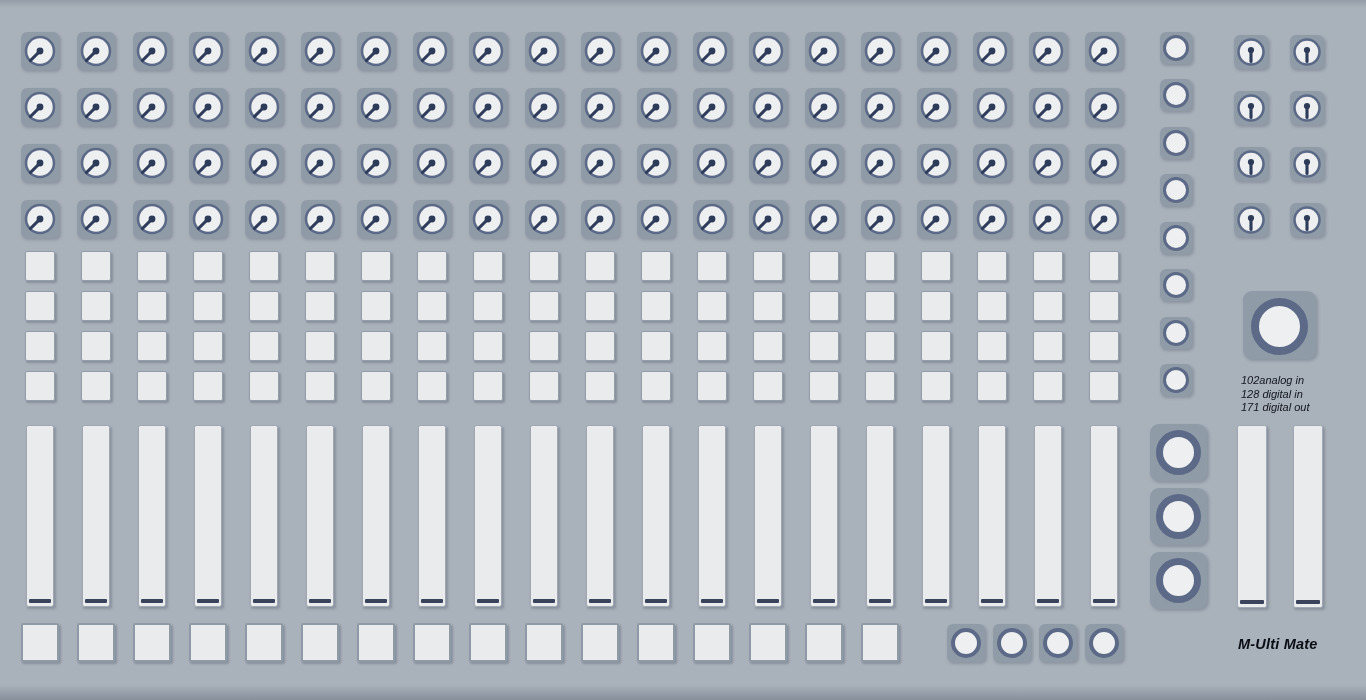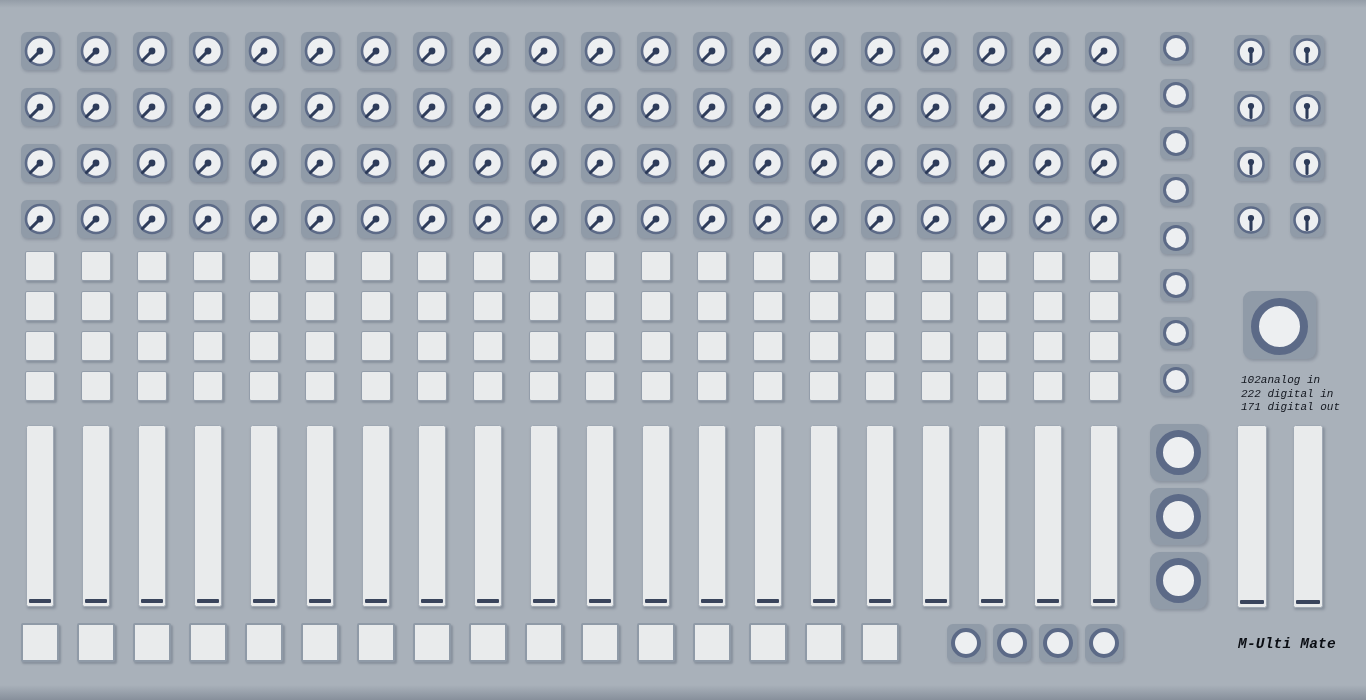--- a/index.html
+++ b/index.html
@@ -1,19 +1,19 @@
 <!DOCTYPE html>
 <html style="--bg: #a9b1ba; --panel: #909ba8; --fill: #edeff1; --ring: #5c6a87; --pointer: #2d3b59; --button: #e9ebec; --handle: #39445c; --ink: #12161e;"><head>
 <meta charset="utf-8">
 <style>
   html,body{margin:0;padding:0;background:#a9b1ba;}
   #panel{
     position:relative;width:1366px;height:700px;overflow:hidden;
     background:var(--bg,#a9b1ba);
-    font-family:Liberation Mono, monospace;
+    font-family:Liberation Sans, sans-serif;
   }
   #panel::before{content:"";position:absolute;left:0;right:0;top:0;height:8px;
     background:linear-gradient(rgba(55,66,84,.18),rgba(55,66,84,0));pointer-events:none;z-index:50;}
   #panel::after{content:"";position:absolute;left:0;right:0;bottom:0;height:15px;
     background:linear-gradient(rgba(55,66,84,0),rgba(55,66,84,.30));pointer-events:none;z-index:50;}
   .sect{position:absolute;inset:0;}
   .panel-sq{position:absolute;background:var(--panel,#909ba8);border-radius:6px;
     box-shadow:1.5px 2px 3px rgba(40,52,72,.22);}
   .panel-sq.big{border-radius:9px;}
   .sq-btn{position:absolute;background:var(--button,#e9ebec);
@@ -705,17 +705,17 @@
       <div class="fader" style="left: 1237px; top: 425px; width: 30px; height: 183px;">
         <div class="fader-handle"></div>
       </div>
       <div class="fader" style="left: 1293px; top: 425px; width: 30px; height: 183px;">
         <div class="fader-handle"></div>
       </div>
     </div>
 
   <div class="io-text">
     <div>102analog in</div>
-    <div>222 digital in</div>
+    <div>128 digital in</div>
     <div>171 digital out</div>
   </div>
   <div class="brand">M-Ulti Mate</div>
 </div>
 
 </body></html>

